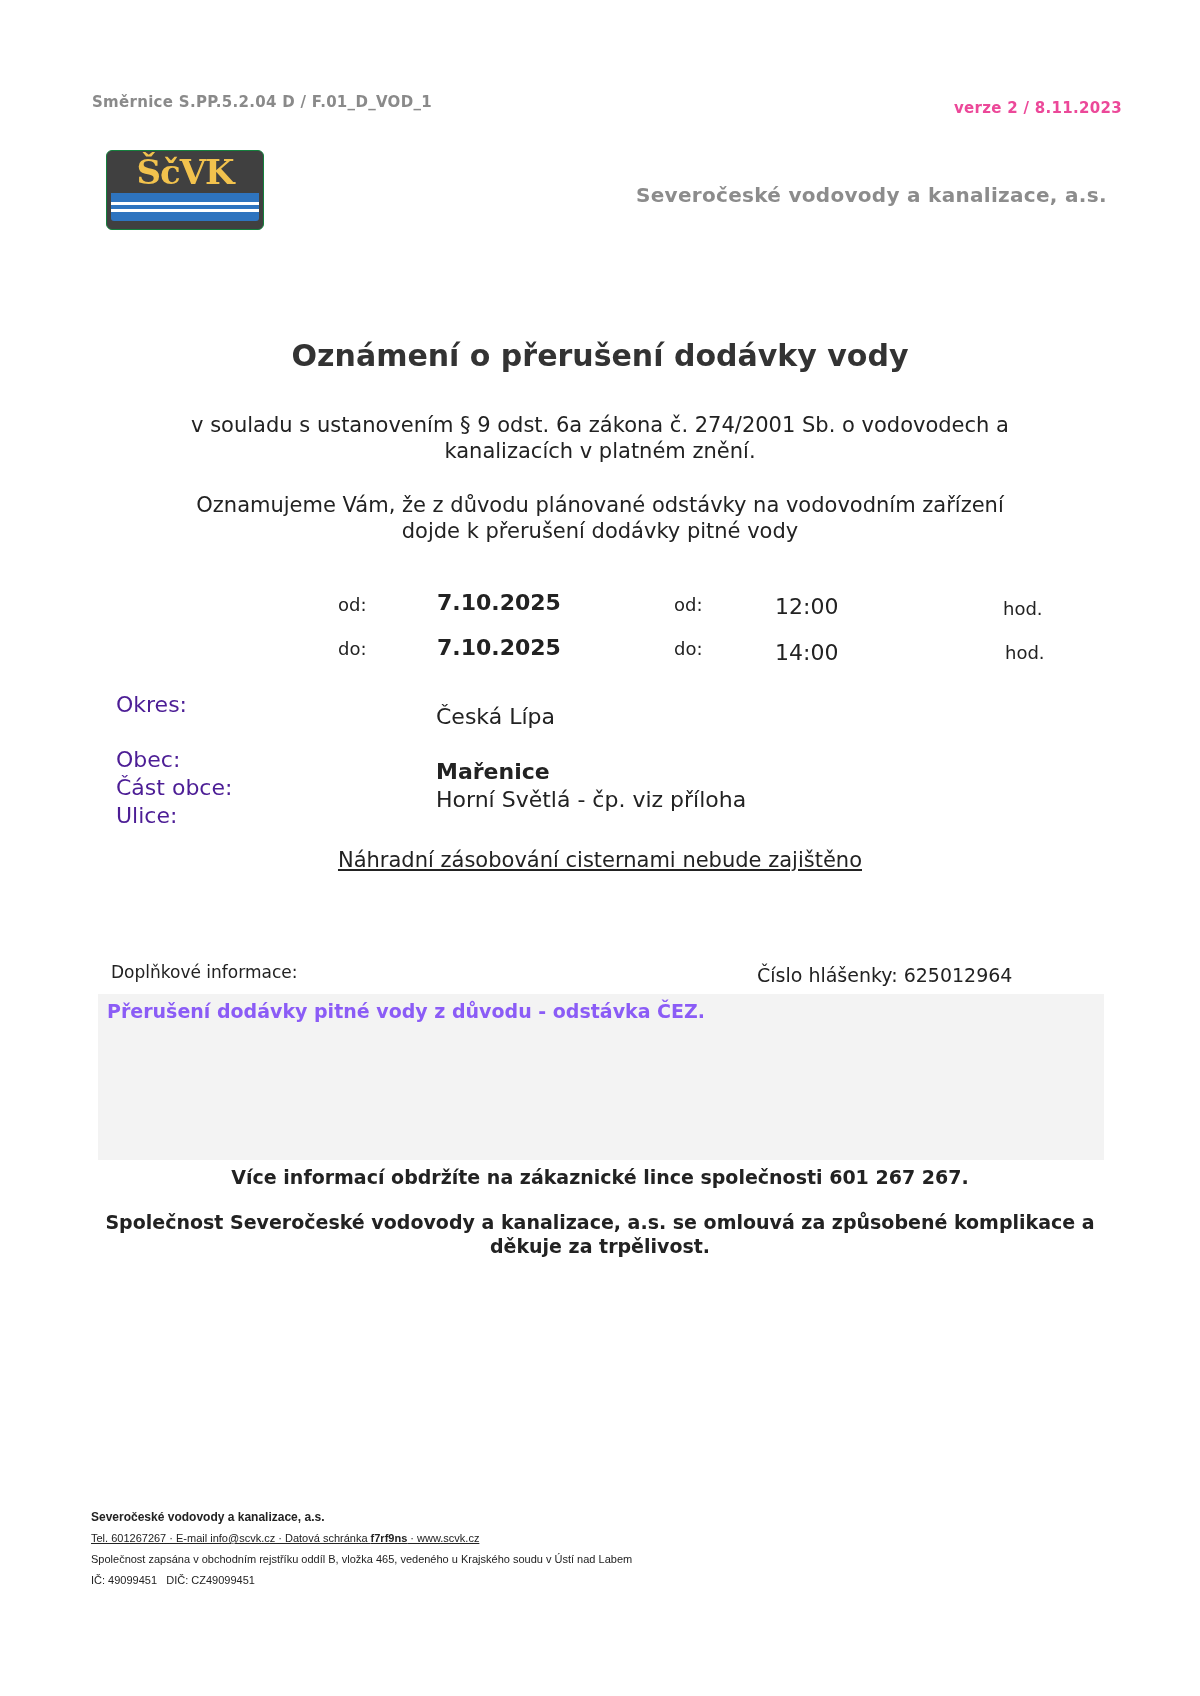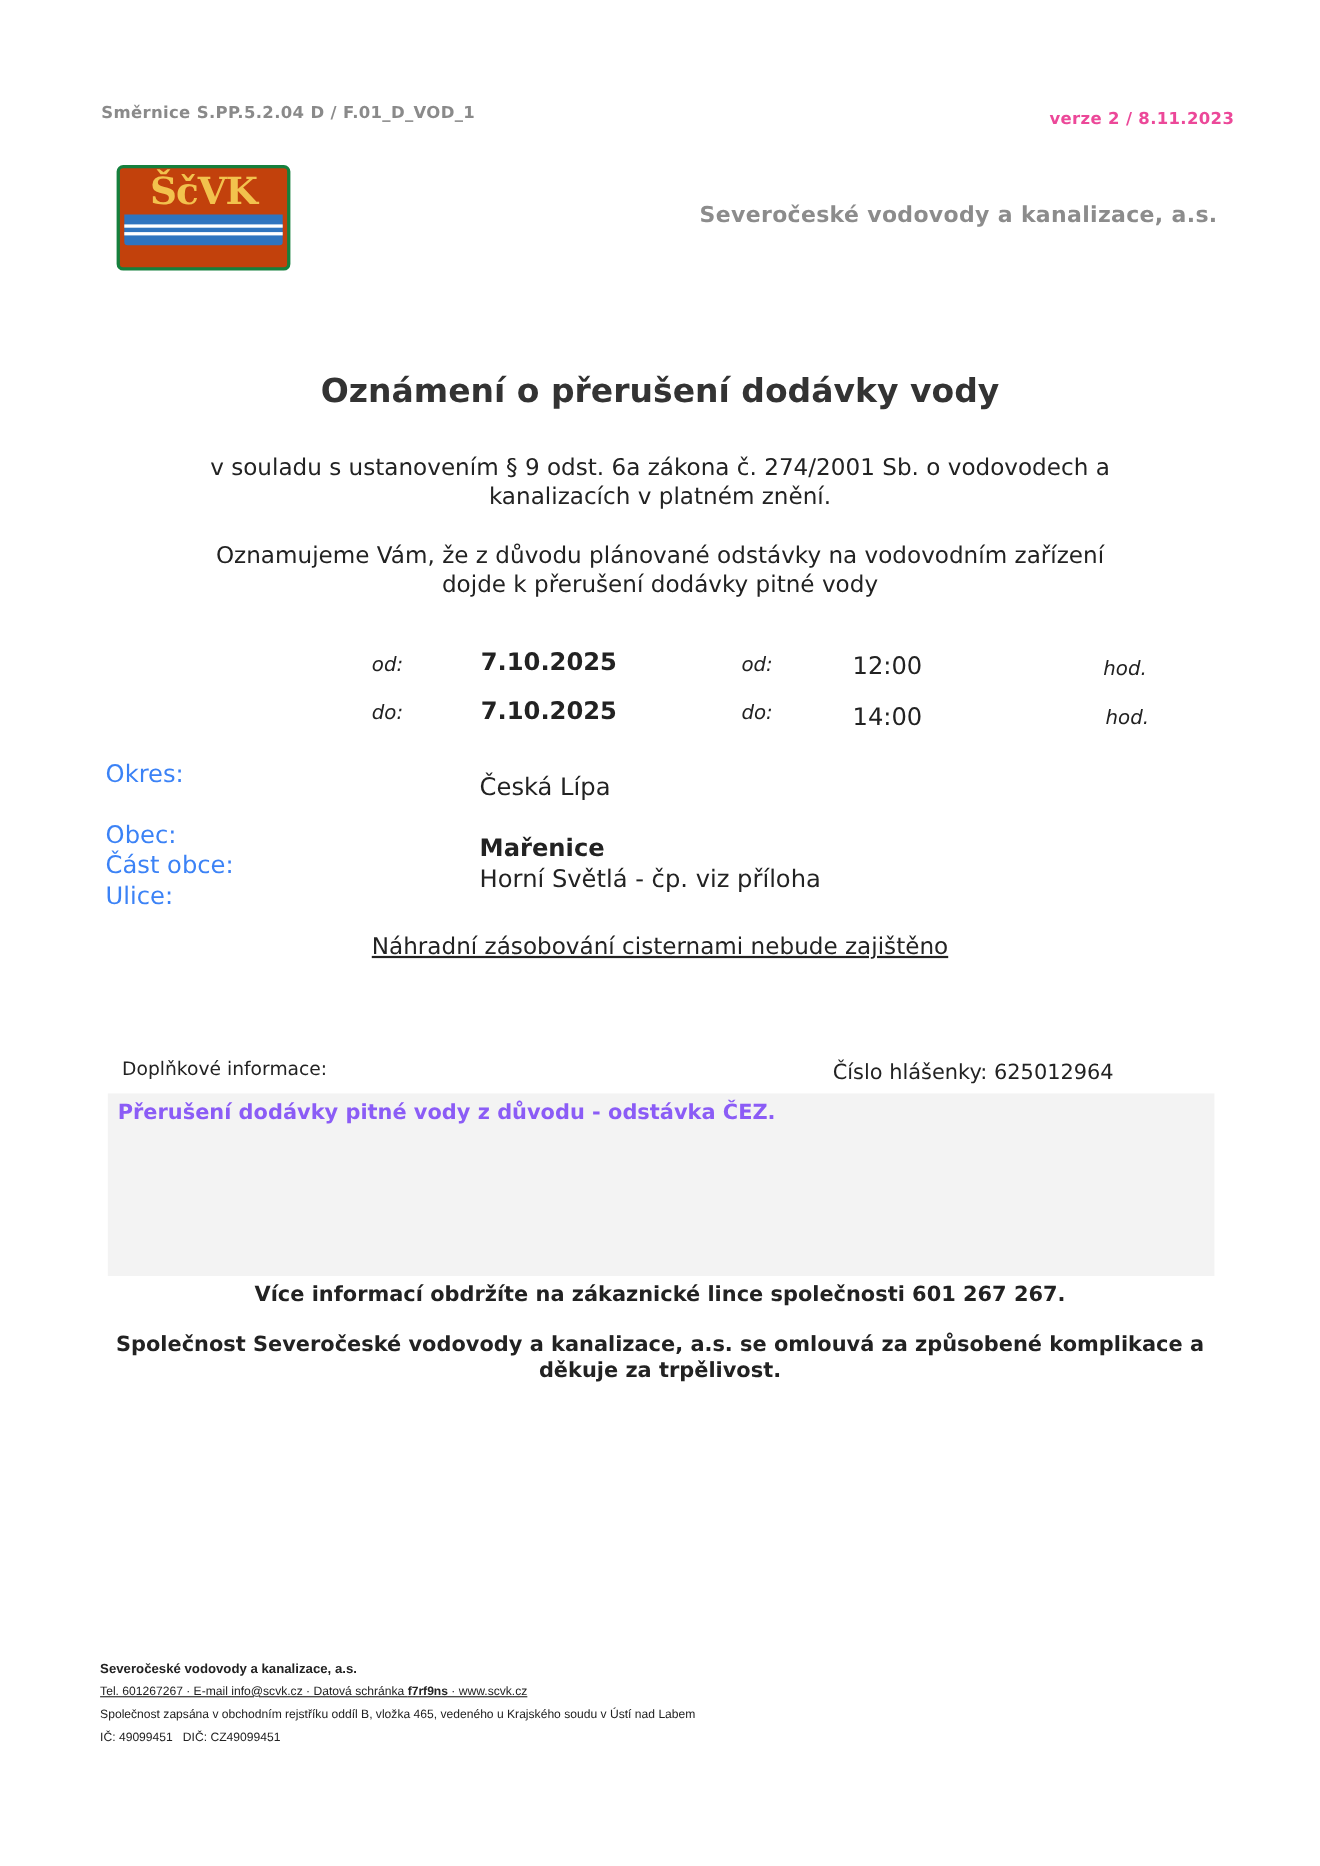--- a/index.html
+++ b/index.html
@@ -1,34 +1,34 @@
 <!DOCTYPE html>
 <html><head>
 <meta charset="utf-8">
 <style>
   html, body { margin:0; padding:0; background:#ffffff; }
   body { width:1200px; height:1696px; position:relative; overflow:hidden; font-family:"DejaVu Sans", sans-serif; color:#222; }
   .abs { position:absolute; }
   .hdr-ref { left:92px; top:93px; font-size:15px; font-weight:bold; color:#8a8a8a; letter-spacing:0.3px; }
   .hdr-ver { right:78px; top:99px; font-size:15px; font-weight:bold; color:#ec4899; letter-spacing:0.3px; }
   .hdr-company { left:636px; top:183px; font-size:20px; font-weight:bold; color:#8c8c8c; letter-spacing:0.3px; }
-  .logo { left:106px; top:150px; width:158px; height:96px; border:3px solid #15803d; border-radius:6px; background:#c2410c; box-sizing:border-box; }
+  .logo { left:106px; top:150px; width:158px; height:80px; border:1px solid #15803d; border-radius:6px; background:#404040; box-sizing:border-box; }
   .logo-text { position:absolute; left:0; right:0; top:2px; text-align:center; font-family:"DejaVu Serif", serif; font-weight:bold; font-size:34px; color:#f2c24d; letter-spacing:-1px; line-height:38px; }
   .logo-stripes { position:absolute; left:4px; right:4px; top:42px; height:28px; background:#2e74bf; border-radius:0 0 3px 3px; }
   .logo-stripes .w { position:absolute; left:0; right:0; height:3px; background:#fff; }
   .title { left:0; right:0; top:338px; text-align:center; font-size:30px; font-weight:bold; color:#333; }
   .para { left:130px; right:130px; text-align:center; font-size:21px; line-height:26px; color:#222; }
   .p1 { top:412px; }
   .p2 { top:492px; }
   .row { font-size:20px; color:#222; }
-  .lbl-sm { font-size:18px;font-style:italic; }
+  .lbl-sm { font-size:18px; }
   .bold { font-weight:bold; }
   .date { font-size:22px; font-weight:bold; color:#222; }
   .time { font-size:22px; color:#222; }
-  .loc-lbl { left:96px; font-size:22px; color:#3b82f6; }
+  .loc-lbl { left:116px; font-size:22px; color:#4c1d95; }
   .loc-val { left:436px; font-size:22px; color:#222;margin-top:12px; }
   .sub { left:0; right:0; top:848px; text-align:center; }
   .sub span { font-size:21px; text-decoration:underline; color:#222; }
   .addl-lbl { left:111px; top:962px; font-size:17px; color:#222; }
   .ticket { left:757px; top:964px; font-size:19px; color:#222; }
   .ticket .num { font-size:19px; }
   .addl-box { left:98px; top:994px; width:1006px; height:166px; background:#f3f3f3; }
   .addl-text { left:107px; top:1000px; font-size:19px; font-weight:bold; color:#8b5cf6; }
   .more { left:0; right:0; top:1166px; text-align:center; font-size:19px; font-weight:bold; color:#222; }
   .apology { left:100px; right:100px; top:1210px; text-align:center; font-size:19px; font-weight:bold; color:#222; line-height:24px; }

